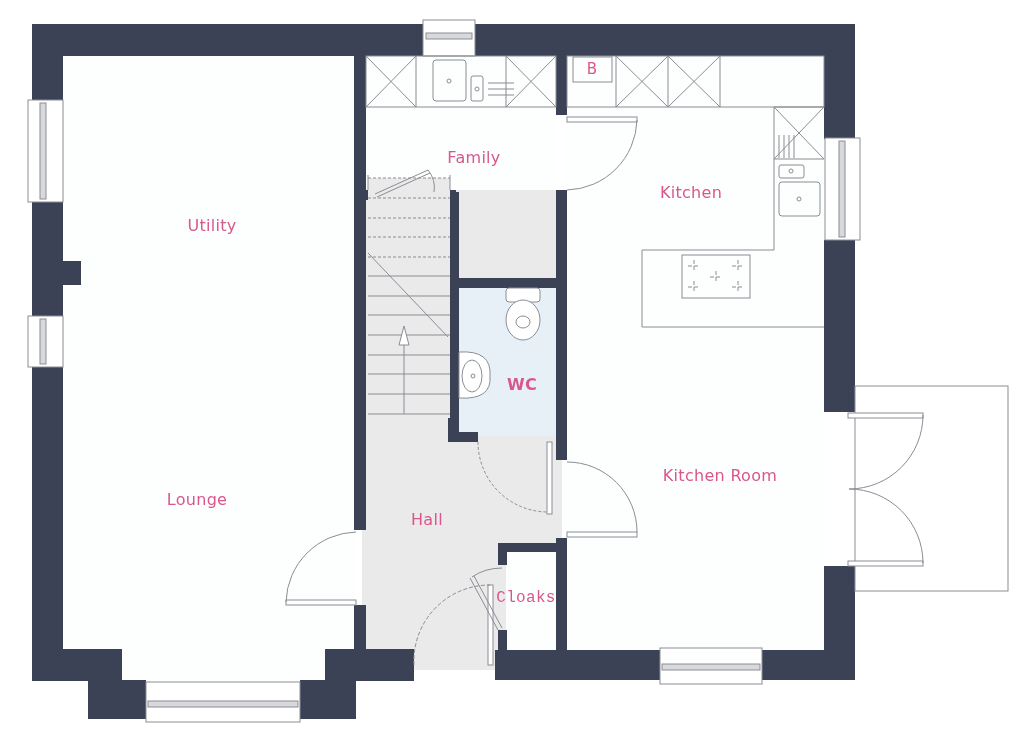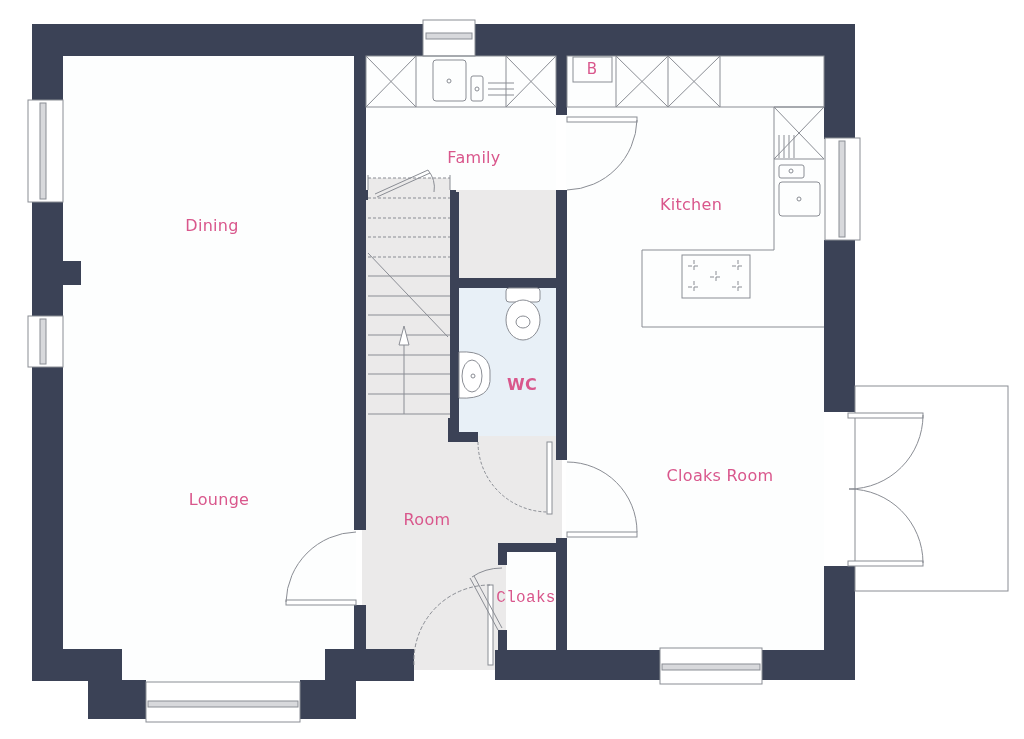--- a/index.html
+++ b/index.html
@@ -201,20 +201,20 @@
       <rect x="848" y="413" width="75" height="5" fill="#ffffff"></rect>
       <rect x="848" y="561" width="75" height="5" fill="#ffffff"></rect>
       <path d="M923,415 A74,74 0 0 1 849,489"></path>
       <path d="M849,489 A74,74 0 0 1 923,563"></path>
     </g>
   </g>
 </svg>
 
 <div class="b-label" style="left:592px; top:69px;">B</div>
 
-<div class="room-label" style="left:212px; top:225px;">Dining</div>
-<div class="room-label" style="left:219px; top:499px;text-align:center;">Lounge</div>
+<div class="room-label" style="left:212px; top:225px;">Utility</div>
+<div class="room-label" style="left:197px; top:499px;text-align:center;">Lounge</div>
 <div class="room-label" style="left:474px; top:157px;">Family</div>
-<div class="room-label" style="left:691px; top:192px;margin-top:12px;">Kitchen</div>
+<div class="room-label" style="left:691px; top:192px;">Kitchen</div>
 <div class="room-label" style="left:522px; top:384px;font-weight:bold;">WC</div>
-<div class="room-label" style="left:427px; top:519px;">Room</div>
+<div class="room-label" style="left:427px; top:519px;">Hall</div>
 <div class="room-label" style="left:526px; top:598px;font-family:Liberation Mono, monospace;">Cloaks</div>
-<div class="room-label" style="left:720px; top:475px;">Cloaks Room</div>
+<div class="room-label" style="left:720px; top:475px;">Kitchen Room</div>
 
 </body></html>

